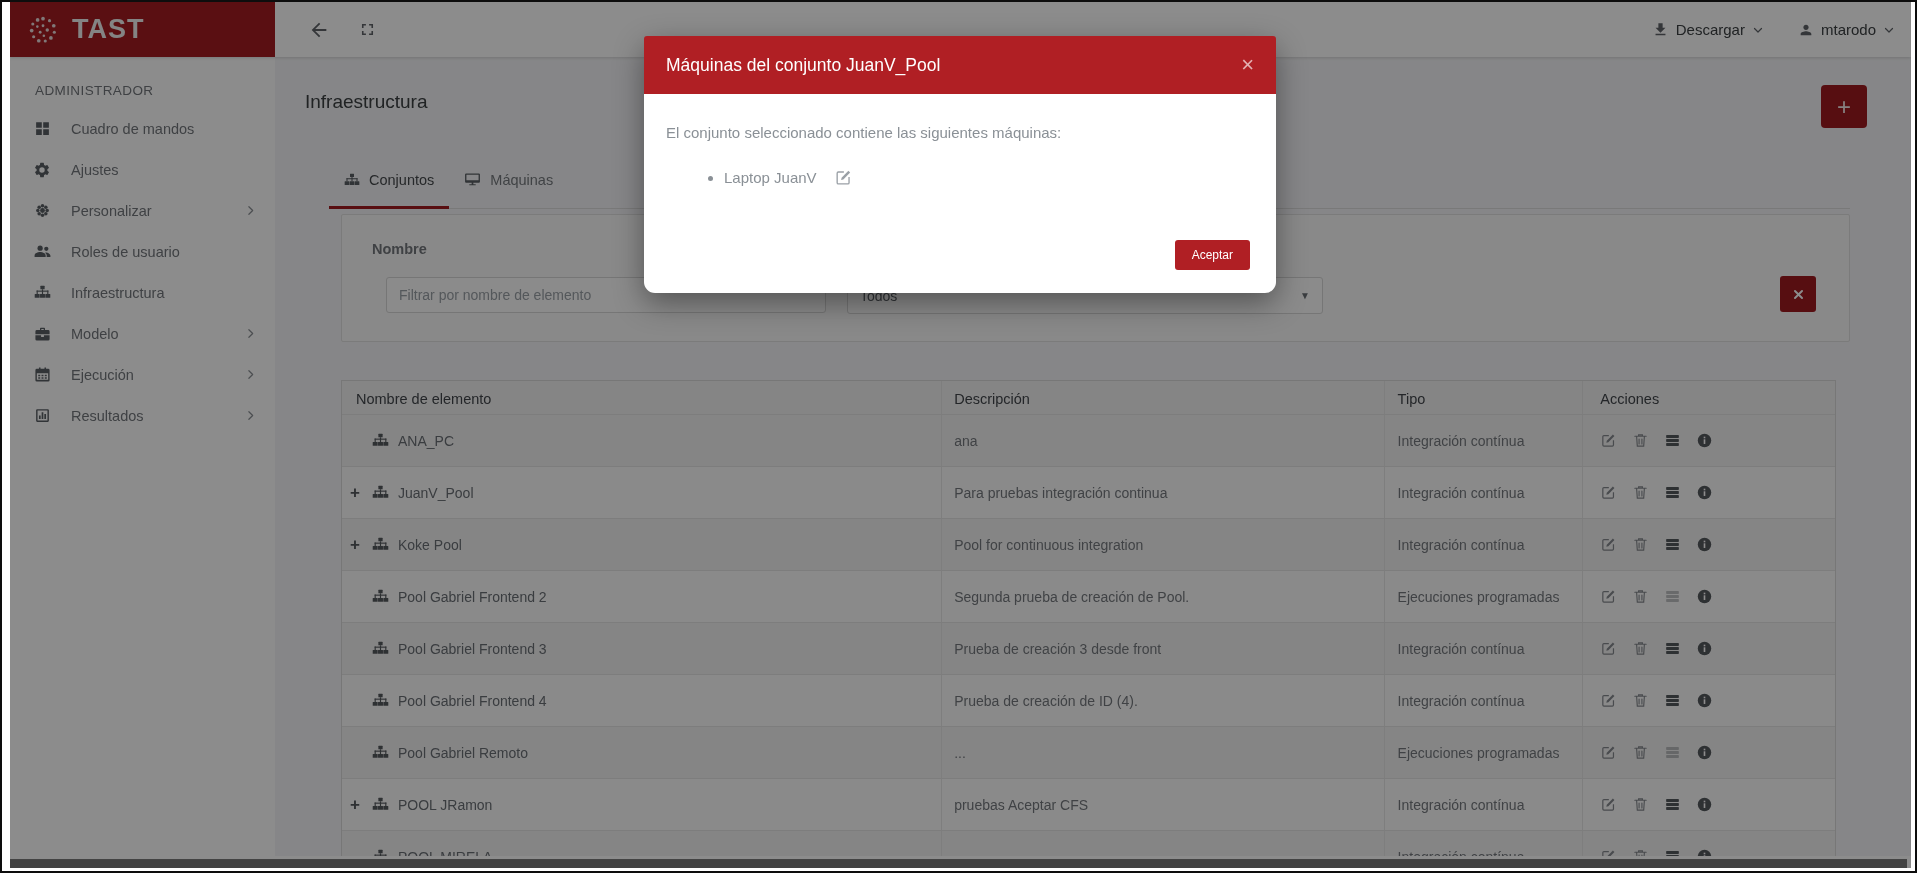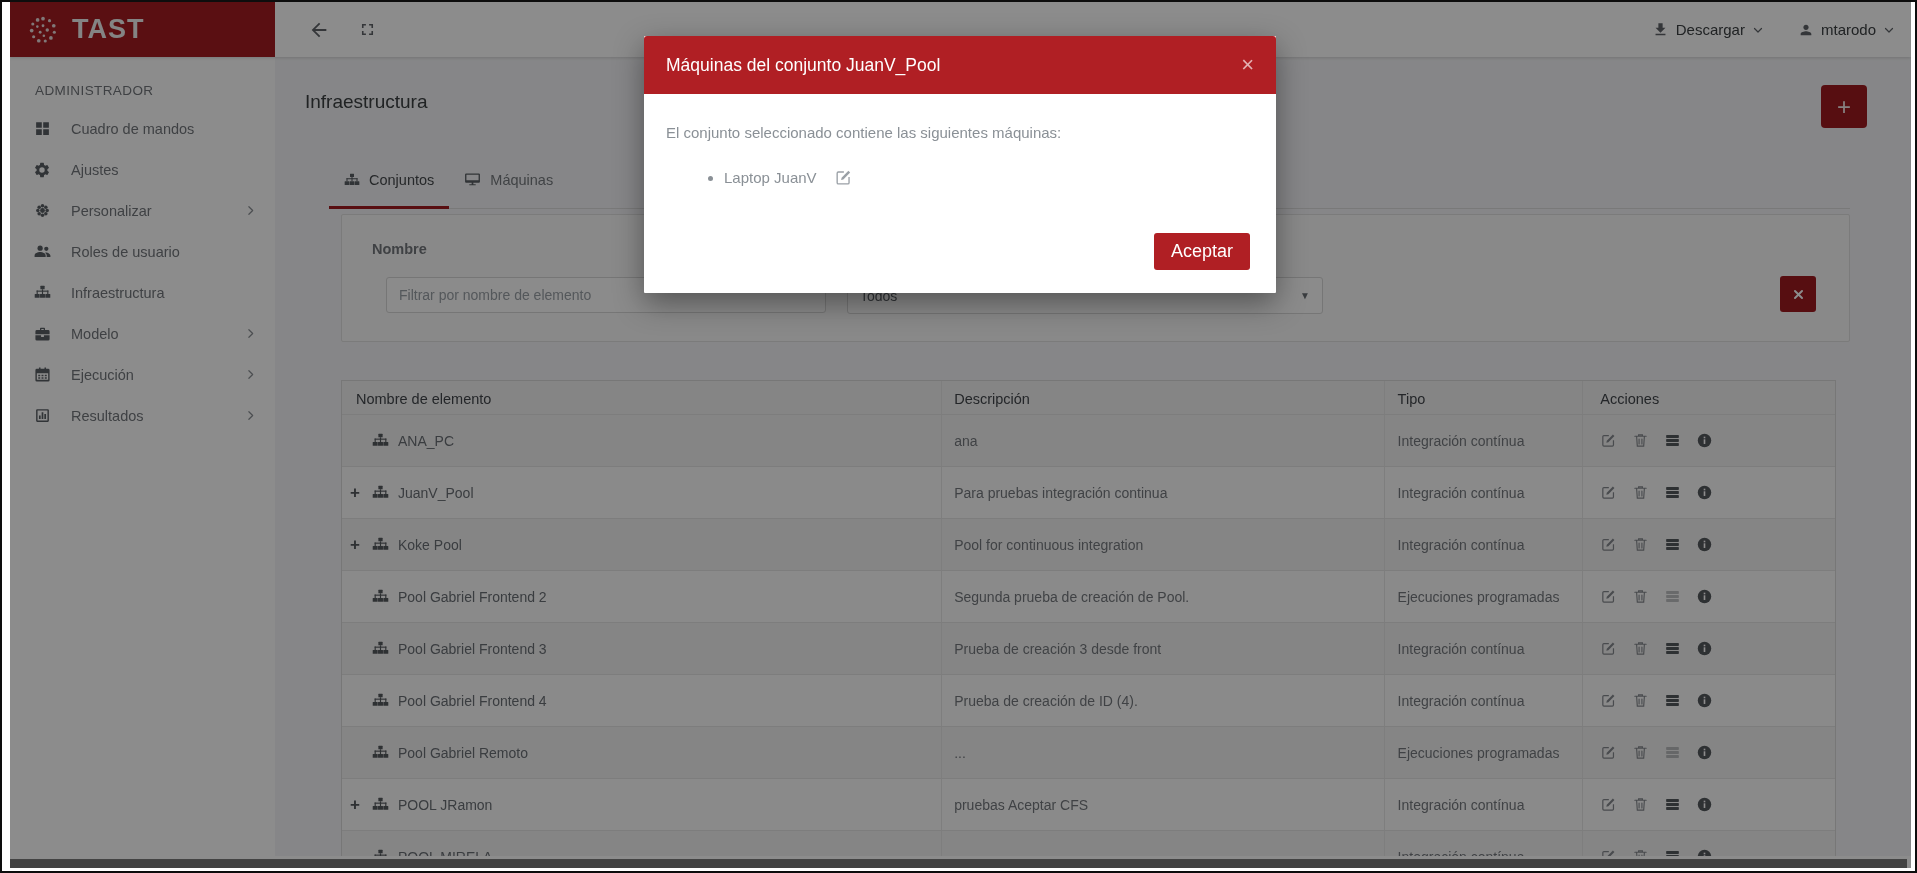--- a/index.html
+++ b/index.html
@@ -62,30 +62,30 @@
   .head .c-name { padding-left:14px; }
   .plus { width:22px; flex:none; color:#55595e; font-size:17px; font-weight:bold; cursor:pointer; }
   .row-ico { display:inline-flex; color:#55595e; margin-right:9px; flex:none; }
   .name-txt { color:#6a6f75; }
   .acc-ico { display:inline-flex; color:#85898e; cursor:pointer; }
   .acc-ico.dark { color:#55595e; }
   .acc-ico.disabled { opacity:.35; cursor:default; }
 
   
   .overlay { position:absolute; left:8px; top:0; width:1901px; height:866px; background:rgba(0,0,0,.45); z-index:50; }
-  .modal { position:absolute; left:642px; top:34px; width:632px; height:257px; background:#fff; border-radius:1px; box-shadow:0 10px 30px rgba(0,0,0,.4); z-index:100; }
+  .modal { position:absolute; left:642px; top:34px; width:632px; height:257px; background:#fff; border-radius:11px; box-shadow:0 10px 30px rgba(0,0,0,.4); z-index:100; }
   .modal-head { height:58px; background:#b01f24; border-radius:3px 3px 0 0; display:flex; align-items:center; padding:0 22px; }
   .modal-title { color:#fff; font-size:17.5px; font-weight:500; }
   .modal-close { margin-left:auto; color:rgba(255,255,255,.65); font-size:22px; line-height:1; background:none; border:none; cursor:pointer; }
   .modal-body { padding:30px 22px 0; color:#8a9096; font-size:15px; }
   .machine-list { list-style:disc; margin:27px 0 0 58px; color:#8a9096; }
   .machine-list li { margin-bottom:10px; }
   .machine-item { display:inline-flex; align-items:center; gap:17px; }
   .m-edit { display:inline-flex; color:#9aa0a6; cursor:pointer; }
-  .modal-accept { position:absolute; right:26px; bottom:23px; background:#b01f24; color:#fff; border:none; border-radius:3px; font-size:18px; padding:8px 17px; cursor:pointer; font-family:"Liberation Sans",sans-serif; }
+  .modal-accept { position:absolute; right:26px; bottom:23px; background:#b01f24; color:#fff; border:none; border-radius:3px; font-size:12px; padding:8px 17px; cursor:pointer; font-family:"Liberation Sans",sans-serif; }
 
   svg { display:block; }
 </style>
 </head>
 <body>
 
 <svg width="0" height="0" style="position:absolute">
   <defs>
     <symbol id="i-sitemap" viewBox="0 0 24 24">
       <rect x="9" y="2.5" width="6" height="5" rx="0.5"></rect>

